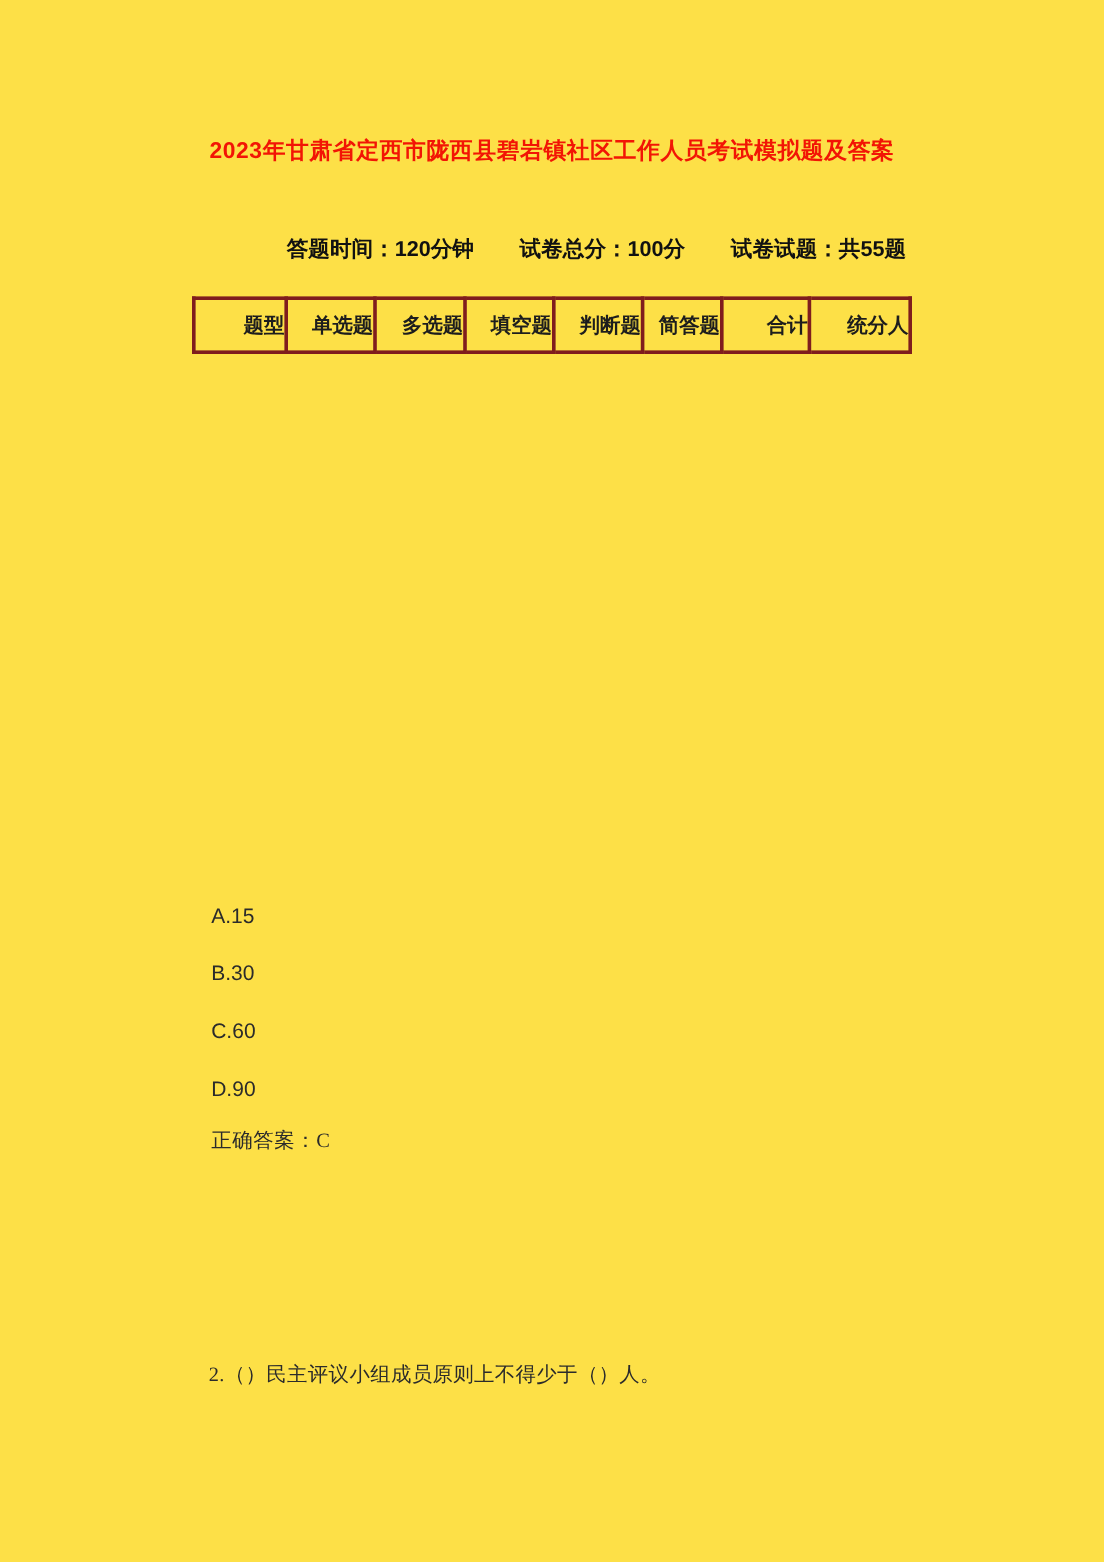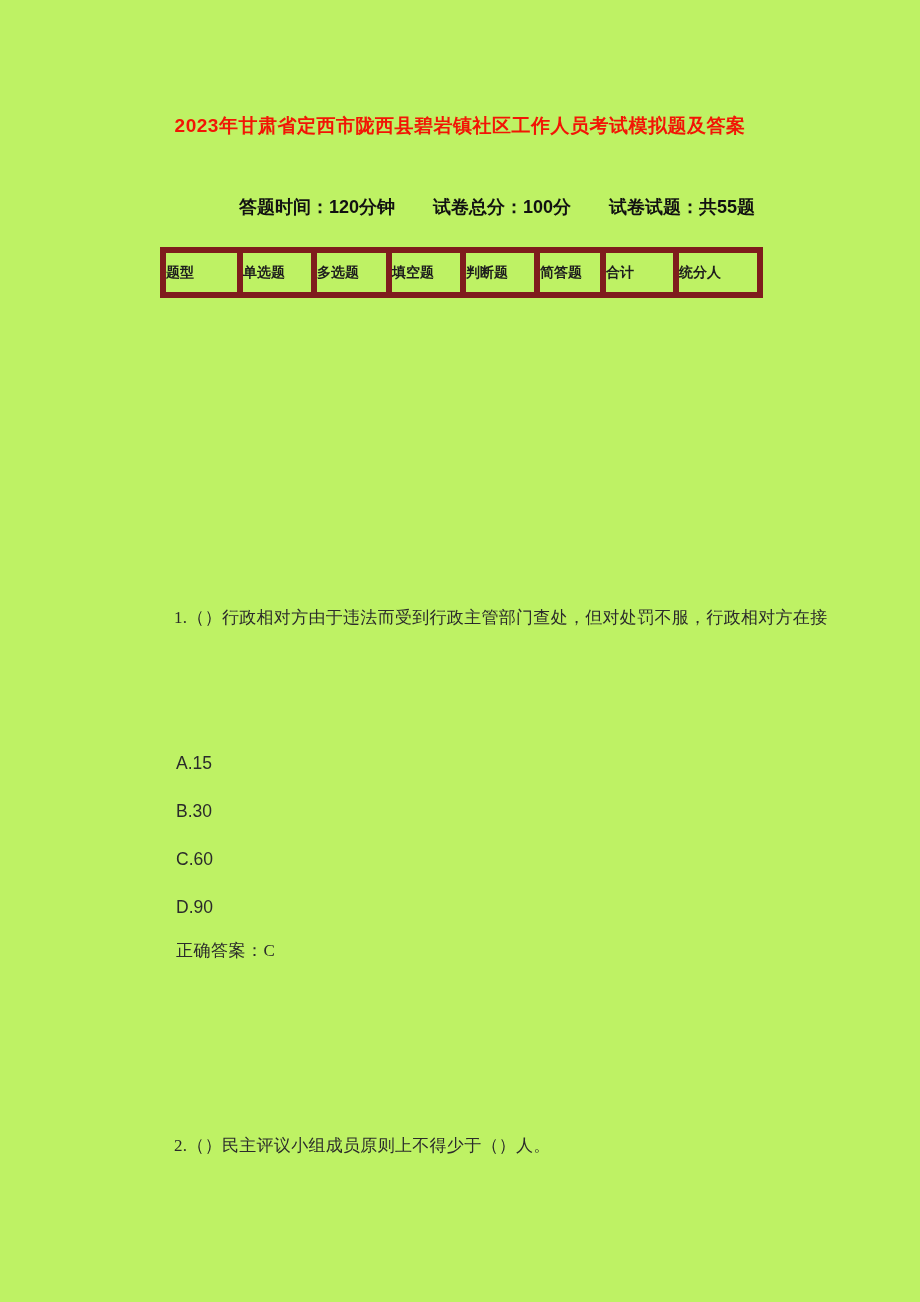--- a/index.html
+++ b/index.html
@@ -4,21 +4,21 @@
 <style>
   html, body {
     margin: 0;
     padding: 0;
     background: #ffffff;
   }
   .page {
     position: relative;
     width: 920px;
     height: 1302px;
-    background: #bef264;
+    background: #fde047;
     font-family: "Liberation Serif", "DejaVu Serif", serif;
     color: #1d1d1d;
     overflow: hidden;
   }
   .abs { position: absolute; margin-left: 37px; }
 
   .page-title {
     top: 113px;
     left: 0;
     width: 100%;
@@ -46,24 +46,24 @@
 
   table.score-table {
     position: absolute;
     top: 247px;
     left: 160px;
     width: 597px;
     border-collapse: collapse;
     table-layout: fixed;
   }
   table.score-table td {
-    border: 6px solid #7f1d1d;
-    text-align: left;
+    border: 3px solid #7f1d1d;
+    text-align: right;
     vertical-align: middle;
-    font-size: 14px;
+    font-size: 17px;
     padding: 0;
     color: #1d1d1d;
   }
   table.score-table tr.header-row { height: 45px; }
   table.score-table tr.header-row td {
     font-family: "Liberation Sans", "DejaVu Sans", sans-serif;
     font-weight: 600;
   }
   table.score-table tr.score-row { height: 53px; }
   table.score-table tr.score-row td {
@@ -144,21 +144,20 @@
         <td>填空题</td>
         <td>判断题</td>
         <td>简答题</td>
         <td>合计</td>
         <td>统分人</td>
       </tr>
     </tbody>
   </table>
 
 
-  <div class="abs q-line q1-line1">1.（）行政相对方由于违法而受到行政主管部门查处，但对处罚不服，行政相对方在接</div>
 
   <div class="abs option option-a">A.15</div>
   <div class="abs option option-b">B.30</div>
   <div class="abs option option-c">C.60</div>
   <div class="abs option option-d">D.90</div>
 
   <div class="abs answer-line">正确答案：C</div>
 
   <div class="abs q-line q2-line">2.（）民主评议小组成员原则上不得少于（）人。</div>
 

